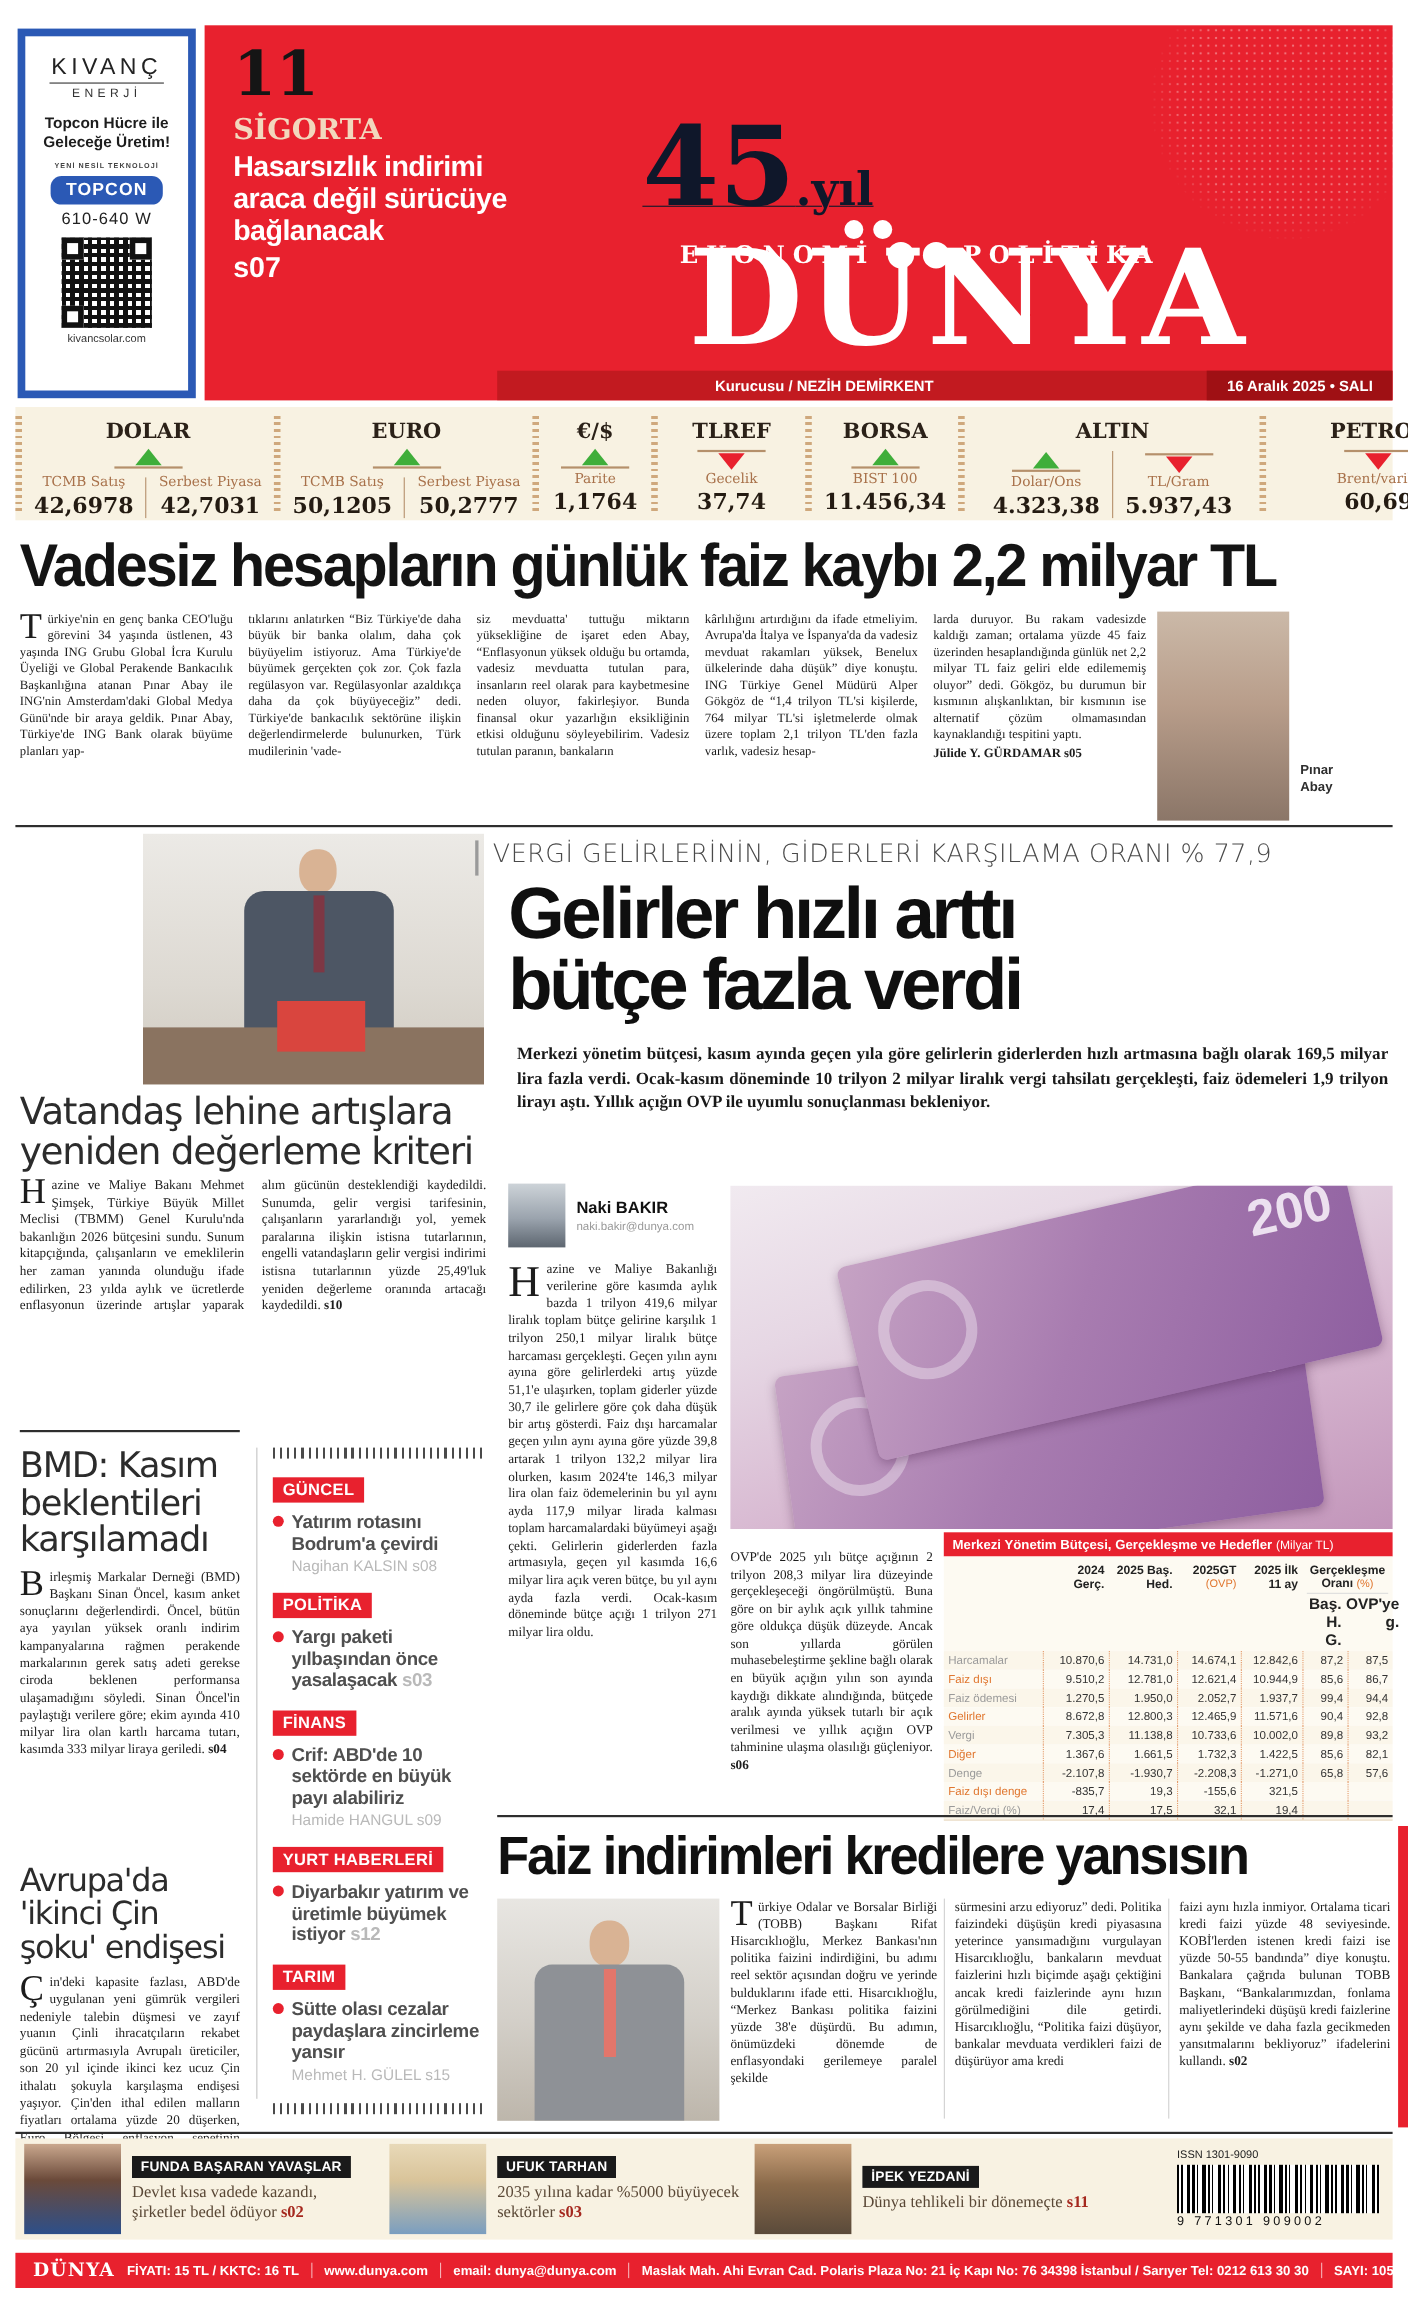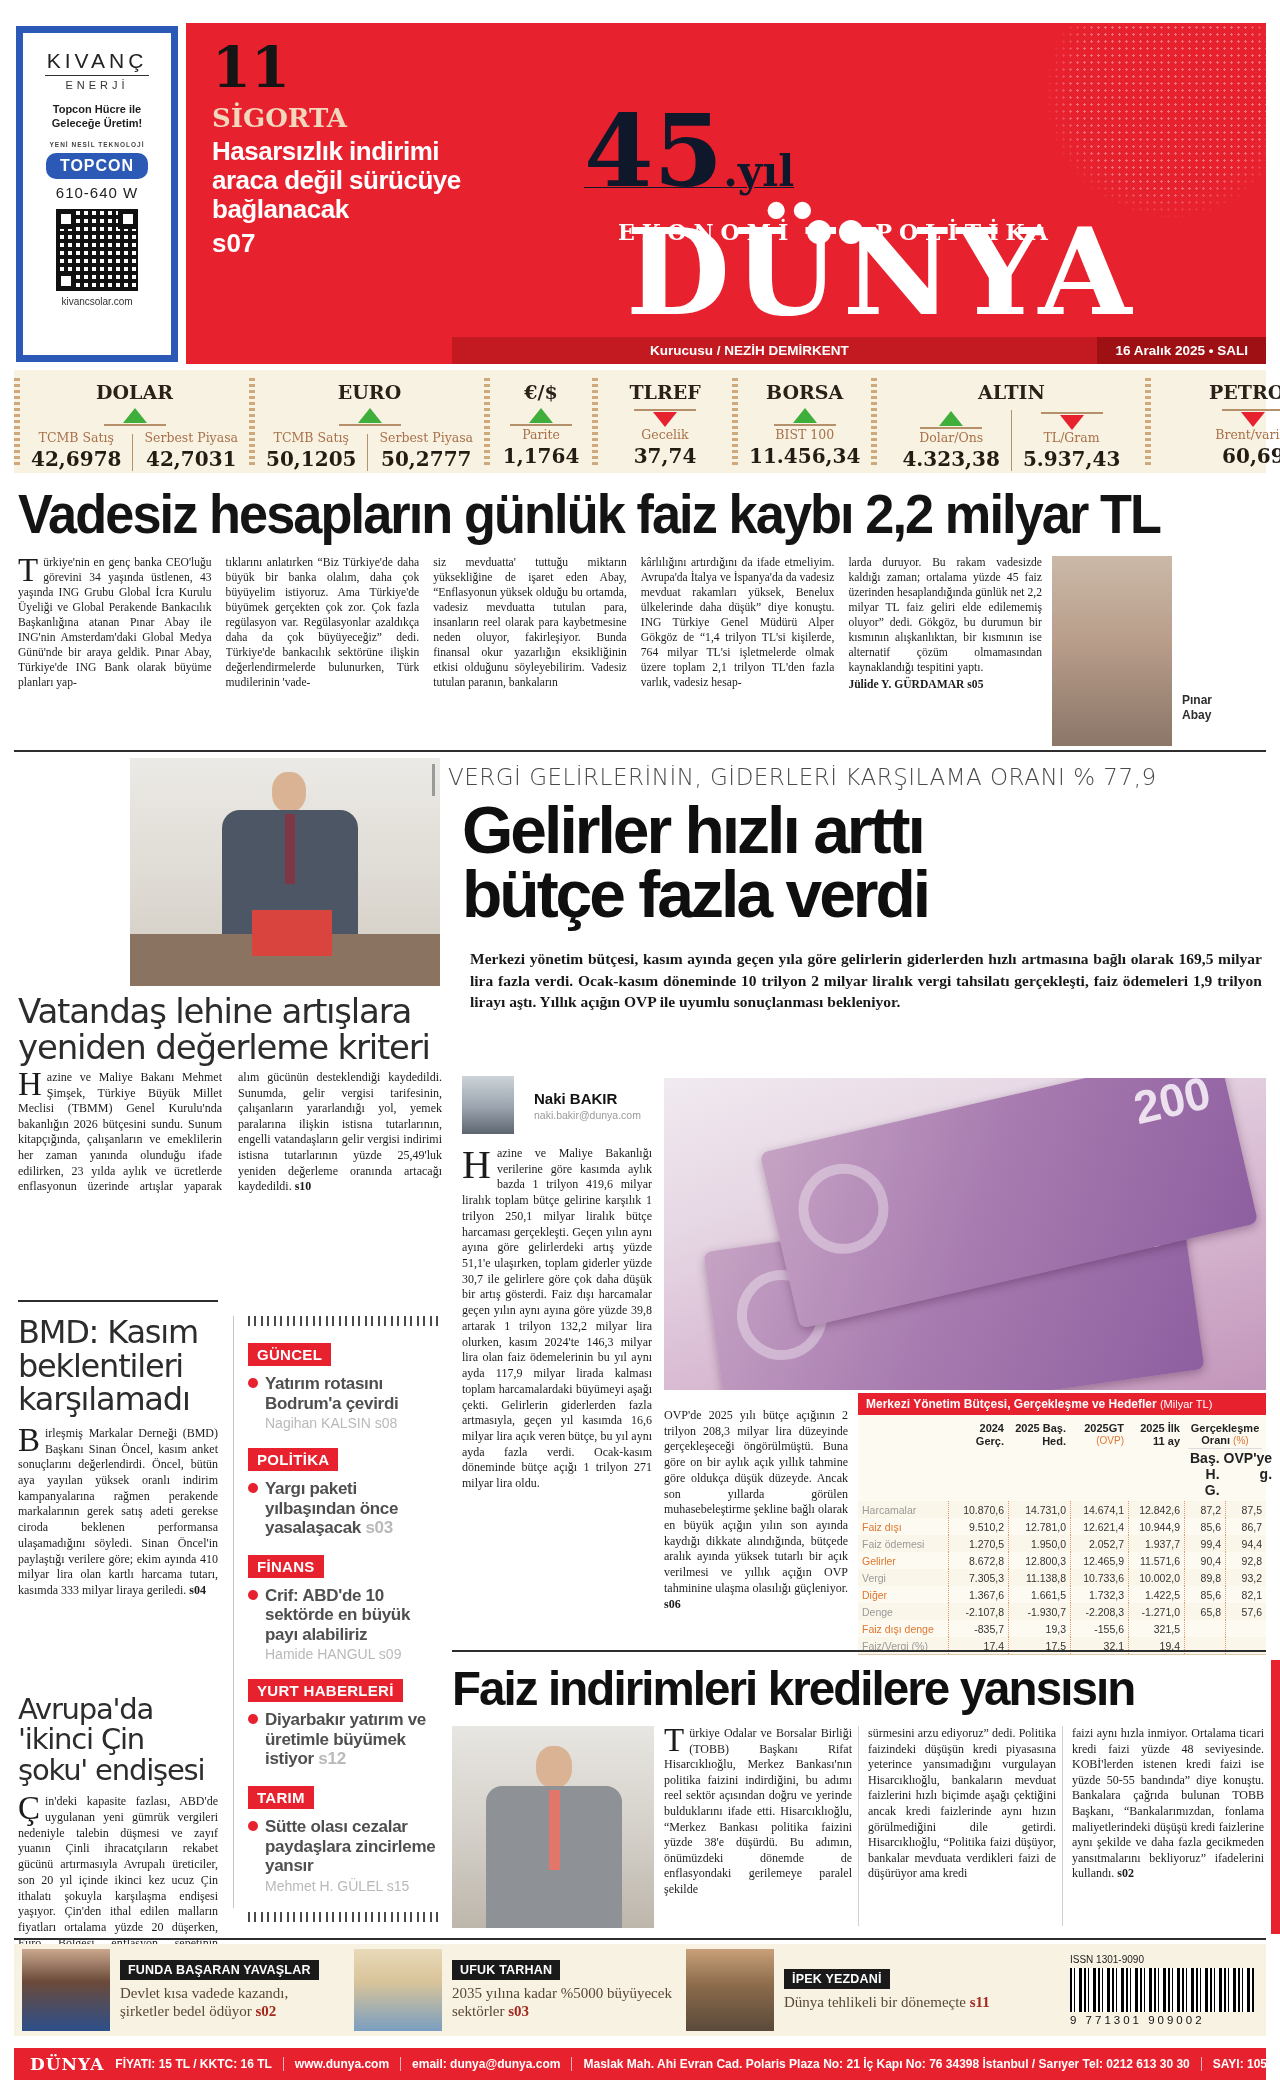--- a/index.html
+++ b/index.html
@@ -3,21 +3,21 @@
 <meta charset="utf-8">
 <style>
   * { margin:0; padding:0; box-sizing:border-box; }
   body { background:#ffffff; font-family:"Liberation Sans", sans-serif; }
   #page { position:relative; width:1280px; height:2098px; background:#fff; overflow:hidden; margin:0 auto; }
 
   
   .ad { position:absolute; left:16px; top:26px; width:162px; height:336px; border:7px solid #2b59b5; background:#fff; text-align:center; }
   .ad-brand { margin-top:16px; font-family:"Liberation Sans",sans-serif; font-size:21px; letter-spacing:4px; color:#222; border-bottom:1px solid #333; display:inline-block; padding:0 2px 2px; }
   .ad-brand2 { font-size:11px; letter-spacing:4px; color:#333; margin-top:3px; }
-  .ad-tag { font-size:11px; font-weight:bold; color:#1d1d1d; margin-top:12px; line-height:1.25; padding:0 8px; }
+  .ad-tag { font-size:14px; font-weight:bold; color:#1d1d1d; margin-top:12px; line-height:1.25; padding:0 8px; }
   .ad-small { font-size:6.5px; letter-spacing:1px; color:#444; margin-top:10px; font-weight:bold; }
   .ad-chip { display:inline-block; margin-top:5px; background:#2b59b5; color:#fff; font-weight:900; font-size:16px; padding:4px 14px; border-radius:10px; letter-spacing:1px; }
   .ad-power { font-size:15px; color:#222; margin-top:5px; letter-spacing:1px; }
   .ad-qr { position:relative; width:82px; height:82px; margin:8px auto 0;
       background:
         repeating-linear-gradient(0deg, #111 0 4px, transparent 4px 8px),
         repeating-linear-gradient(90deg, #111 0 4px, #fff 4px 8px); }
   .ad-qr i { position:absolute; width:20px; height:20px; background:#fff; border:5px solid #111; }
   .ad-qr .q1 { left:0; top:0; } .ad-qr .q2 { right:0; top:0; } .ad-qr .q3 { left:0; bottom:0; }
   .ad-url { font-size:10px; color:#333; margin-top:5px; }
@@ -104,21 +104,21 @@
   .nr { color:#b9b9b9; }
   .nav-author { padding-left:17px; margin-top:2px; font-size:14px; color:#b9b9b9; }
   .nav-author:empty { display:none; }
 
   
   .kicker { position:absolute; left:432px; top:764px; display:flex; align-items:flex-start; }
   .kicker-bar { width:3px; height:32px; background:#9a9a9a; margin-right:13px; }
   .kicker-text { font-family:"DejaVu Sans",sans-serif; font-weight:200; font-size:23px; color:#4a4a4a; letter-spacing:.5px; }
   .bud-headline { position:absolute; left:462px; top:798px; font-size:66px; font-weight:900; line-height:.97; letter-spacing:-3px; color:#0f0f0f; }
   .bud-stand { position:absolute; left:470px; top:948px; width:792px; font-family:"Liberation Serif",serif; font-weight:bold; font-size:15.5px; line-height:1.4; text-align:justify; color:#191919; }
-  .bud-byline { position:absolute; left:462px; top:1076px; display:flex; align-items:center; gap:20px; }
+  .bud-byline { position:absolute; left:462px; top:1076px; display:flex; align-items:center; gap:10px; }
   .bud-avatar { width:52px; height:58px; background:linear-gradient(180deg,#cdd3d8 0%,#9aa3ad 55%,#5d6670 100%); }
   .bud-name { font-weight:900; font-size:15px; color:#111; }
   .bud-email { font-size:10.5px; color:#9a9a9a; margin-top:2px; }
   .bud-col { position:absolute; font-family:"Liberation Serif",serif; font-size:12px; line-height:1.31; text-align:justify; color:#1c1c1c; overflow:hidden; }
   .dcbig::first-letter { float:left; font-size:40px; line-height:33px; padding:2px 6px 0 0; }
   .banknotes { position:absolute; left:664px; top:1078px; width:602px; height:312px; overflow:hidden;
       background:linear-gradient(160deg,#f1eaf0 0%,#e6d7e4 30%,#d6b5cf 65%,#c295ba 100%); }
   .note { position:absolute; border-radius:8px; box-shadow:0 3px 10px rgba(60,20,60,.35);
       background:linear-gradient(120deg,#c6a3c4 0%,#a87cb0 45%,#8e5fa0 100%); color:#f6eef8; }
   .note .n200 { position:absolute; right:18px; top:14px; font-size:46px; font-weight:900; opacity:.9; }

